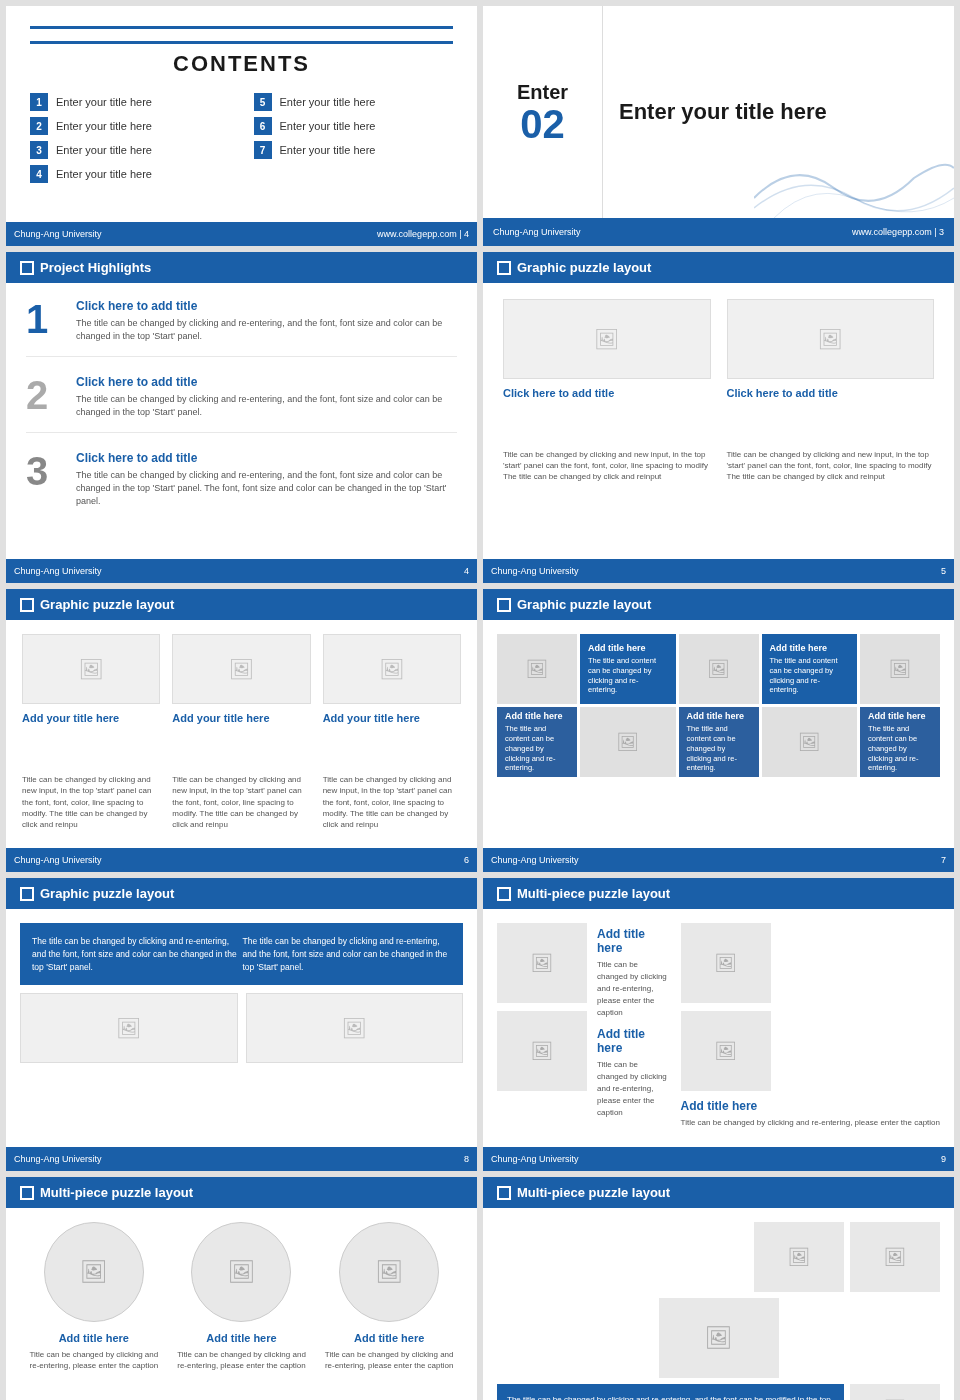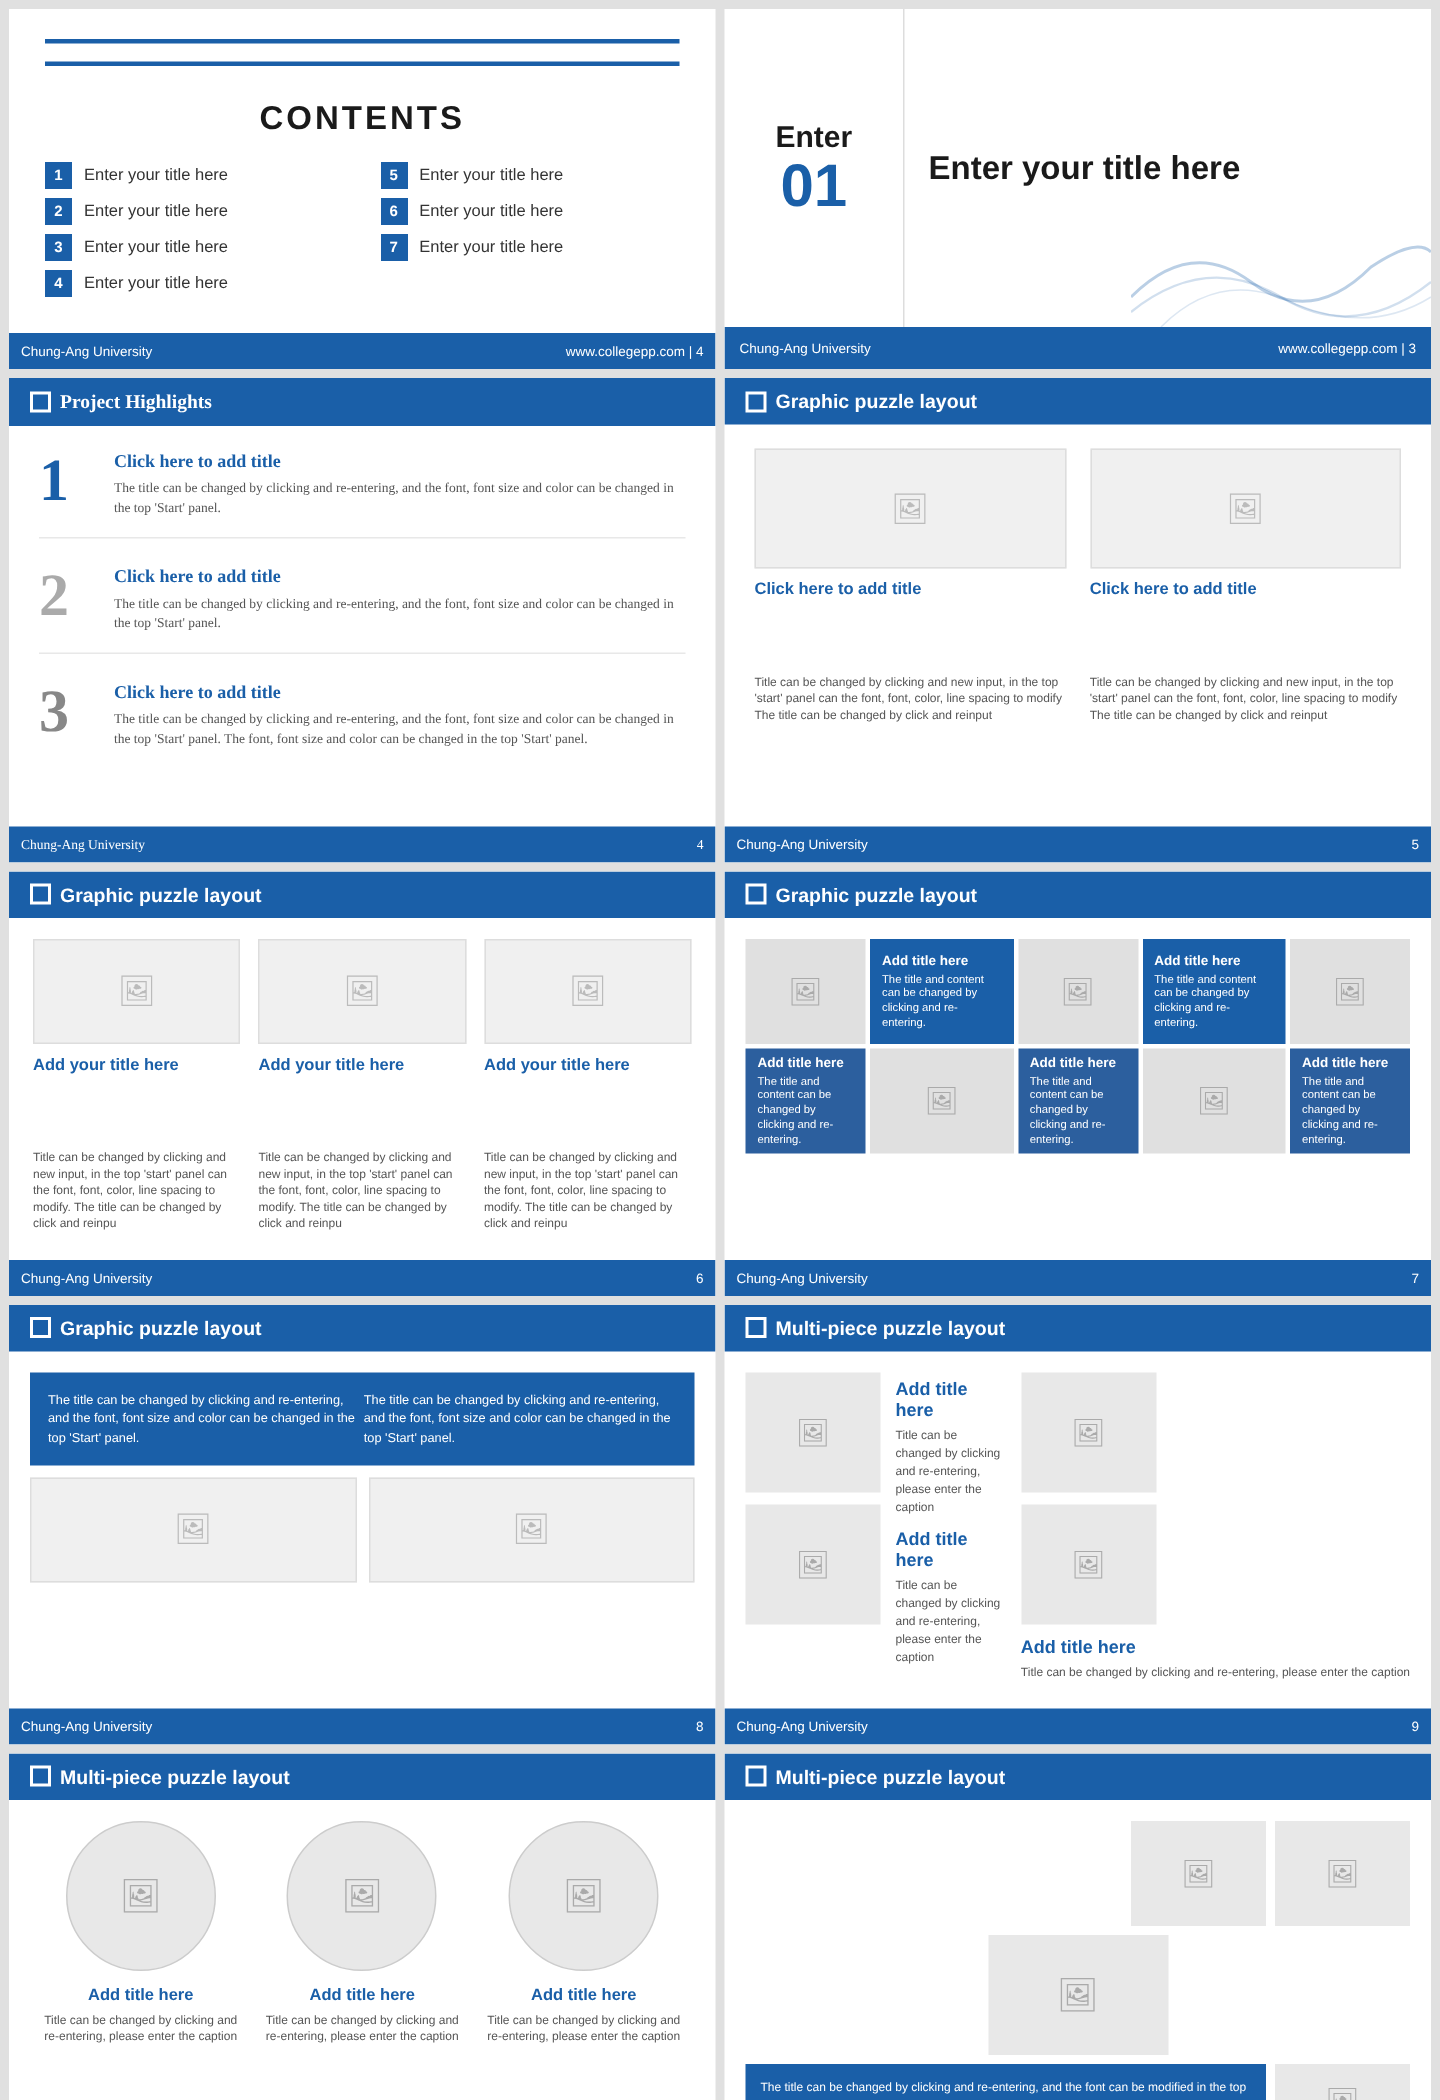--- a/index.html
+++ b/index.html
@@ -3,41 +3,41 @@
   <meta charset="utf-8">
   <style>
     * { box-sizing: border-box; margin: 0; padding: 0; }
     body { background: #e0e0e0; font-family: Arial, sans-serif; width: 960px; }
 
     .grid { display: grid; grid-template-columns: 1fr 1fr; gap: 6px; padding: 6px; }
     .slide { background: #fff; position: relative; overflow: hidden; }
 
     
     .slide-contents { grid-column: 1; grid-row: 1; height: 240px; padding: 20px 24px 0; }
-    .contents-title { text-align: center; font-size: 22px; font-weight: 900; letter-spacing: 2px; color: #1a1a1a; margin-bottom: 16px; border-top: 3px solid #1a5fa8; padding-top: 22px; }
+    .contents-title { text-align: center; font-size: 22px; font-weight: 900; letter-spacing: 2px; color: #1a1a1a; margin-bottom: 16px; border-top: 3px solid #1a5fa8; padding-top: 7px; }
     .contents-list { display: grid; grid-template-columns: 1fr 1fr; gap: 6px 24px; margin-top: 4px; }
     .contents-item { display: flex; align-items: center; gap: 8px; font-size: 11px; color: #333; }
     .num-badge { background: #1a5fa8; color: #fff; font-size: 10px; font-weight: bold; width: 18px; height: 18px; display: flex; align-items: center; justify-content: center; flex-shrink: 0; }
 
     
     .slide-part { grid-column: 2; grid-row: 1; height: 240px; display: flex; flex-direction: column; }
     .part-top { display: flex; flex: 1; }
     .part-number-area { width: 120px; display: flex; flex-direction: column; align-items: center; justify-content: center; border-right: 1px solid #ddd; }
     .part-label { font-size: 20px; font-weight: bold; color: #1a1a1a; }
     .part-num { font-size: 40px; font-weight: 900; color: #1a5fa8; line-height: 1; }
     .part-title-area { flex: 1; display: flex; align-items: center; padding: 16px; position: relative; }
     .part-title-text { font-size: 22px; font-weight: 700; color: #1a1a1a; }
     .part-wave { position: absolute; bottom: 0; right: 0; width: 200px; height: 80px; }
 
     
     .section-header { background: #1a5fa8; color: #fff; padding: 8px 14px; font-size: 13px; font-weight: bold; display: flex; align-items: center; gap: 6px; }
     .section-header-icon { width: 14px; height: 14px; border: 2px solid #fff; display: inline-block; flex-shrink: 0; }
 
     
-    .slide-proj { grid-column: 1; grid-row: 2; min-height: 280px; font-family: Liberation Serif, serif; }
+    .slide-proj { grid-column: 1; grid-row: 2; min-height: 280px; }
     .proj-body { padding: 16px 20px; }
     .proj-item { display: flex; gap: 14px; margin-bottom: 18px; padding-bottom: 14px; border-bottom: 1px solid #e8e8e8; }
     .proj-item:last-child { border-bottom: none; }
     .proj-num-big { font-size: 40px; font-weight: 900; color: #ccc; line-height: 1; min-width: 36px; }
     .proj-num-big.blue { color: #1a5fa8; }
     .proj-content-title { font-size: 12px; font-weight: bold; color: #1a5fa8; margin-bottom: 4px; }
     .proj-content-text { font-size: 9px; color: #555; line-height: 1.4; }
 
     
     .slide-graphic2 { grid-column: 2; grid-row: 2; min-height: 280px; }
@@ -123,21 +123,21 @@
     <div class="gen-footer">
       <span style="color:#fff;font-size:9px;">Chung-Ang University</span>
       <span style="color:#fff;font-size:9px;">www.collegepp.com | 4</span>
     </div>
   </div>
 
   <div class="slide slide-part">
     <div class="part-top">
       <div class="part-number-area">
         <div class="part-label">Enter</div>
-        <div class="part-num">01</div>
+        <div class="part-num">02</div>
       </div>
       <div class="part-title-area">
         <div class="part-title-text">Enter your title here</div>
 
         <svg class="part-wave" viewBox="0 0 200 80" xmlns="http://www.w3.org/2000/svg">
           <path d="M0,60 Q40,20 80,50 Q120,80 160,40 Q190,20 200,30" fill="none" stroke="#1a5fa8" stroke-width="2" opacity="0.3"></path>
           <path d="M0,70 Q50,30 100,60 Q150,90 200,50" fill="none" stroke="#1a5fa8" stroke-width="1.5" opacity="0.2"></path>
           <path d="M20,80 Q60,40 110,65 Q160,85 200,60" fill="none" stroke="#1a5fa8" stroke-width="1" opacity="0.15"></path>
         </svg>
       </div>

